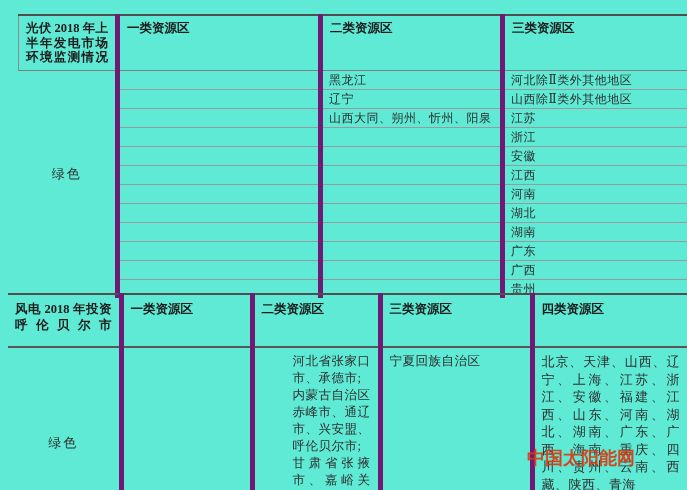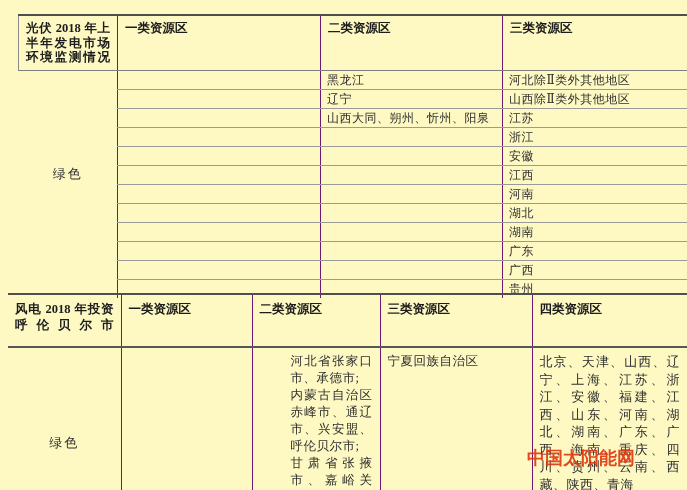--- a/index.html
+++ b/index.html
@@ -1,35 +1,35 @@
 <!DOCTYPE html>
 <html><head>
 <meta charset="utf-8">
 <style>
   html,body{margin:0;padding:0;}
   body{
     width:687px;height:490px;background:#ffffff;overflow:hidden;
     font-family:"Liberation Serif","DejaVu Serif",serif;
     color:#2e2e2e;
   }
-  .page{position:relative;width:687px;height:490px;background:#fef9c3;}
+  .page{position:relative;width:687px;height:490px;background:#5eead4;}
 
   table{border-collapse:collapse;table-layout:fixed;position:absolute;}
 
   
   .t1{left:18px;top:14px;width:669px;font-size:12px;}
   .t1 td{overflow:hidden;}
   .t1 .head td{
     border-top:2px solid #4f4f4f;
     border-bottom:1px solid #7e7e7e;
     vertical-align:top;font-weight:bold;color:#1c1c1c;
     font-size:12.5px;padding:5px 7px;line-height:14.5px;
   }
   .t1 .rh{border-left:1px solid #8a8a8a;padding:5px 6px;}
-  .bl{border-left:1px solid #701a75;}
+  .bl{border-left:5px solid #701a75;}
   .t1 .b{
     border-bottom:1px solid #9a9a9a;
     padding:2px 6px;line-height:14px;height:14px;
     letter-spacing:0.5px;vertical-align:middle;margin-left:48px;
   }
   .t1 tr.last .b{border-bottom:none;}
   .t1 .status{
     text-align:center;vertical-align:middle;
     padding-bottom:22px;font-size:13px;letter-spacing:2px;
   }

